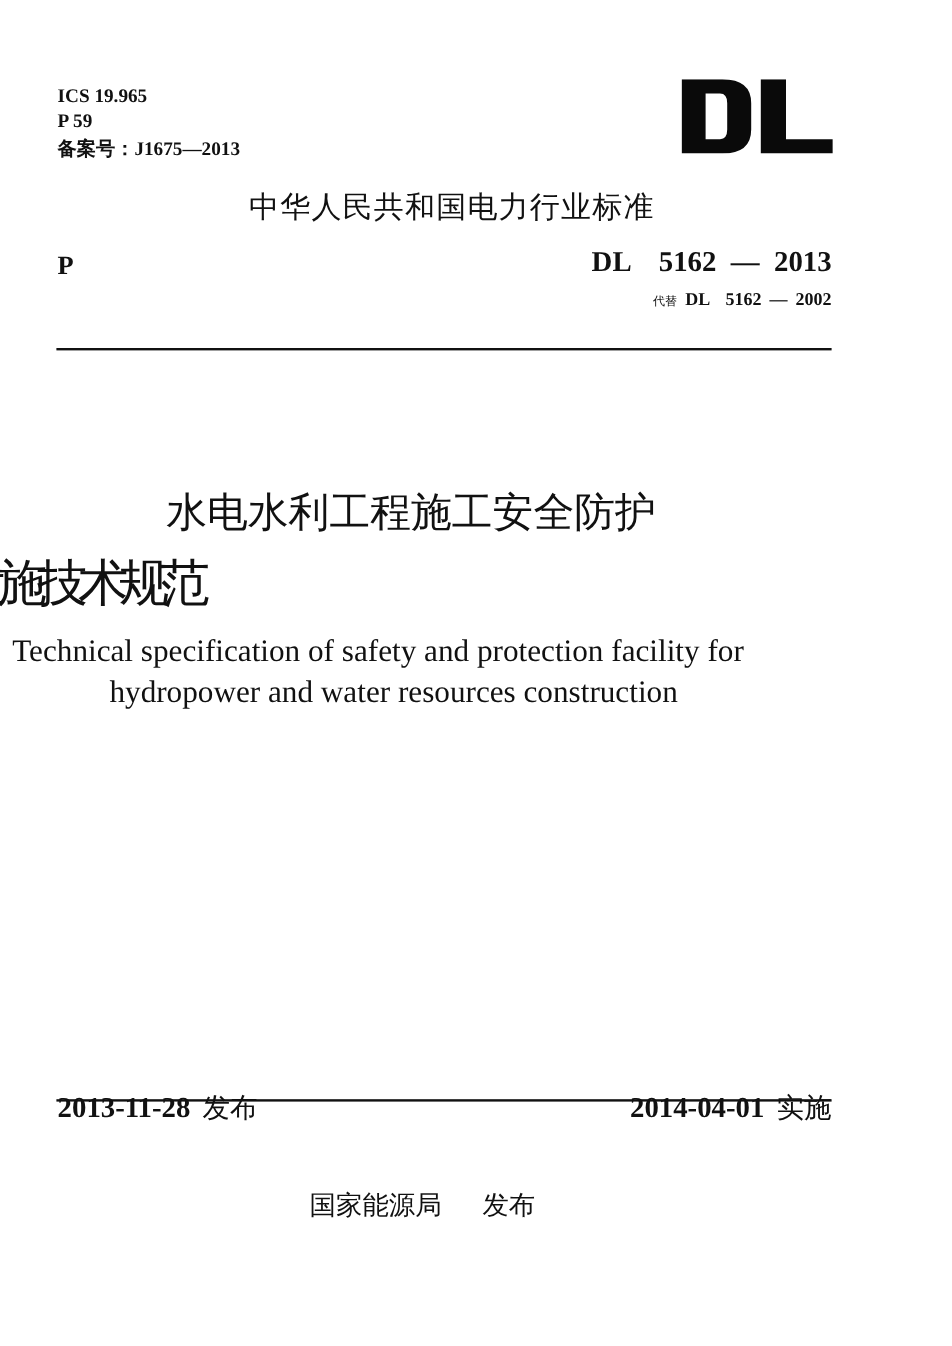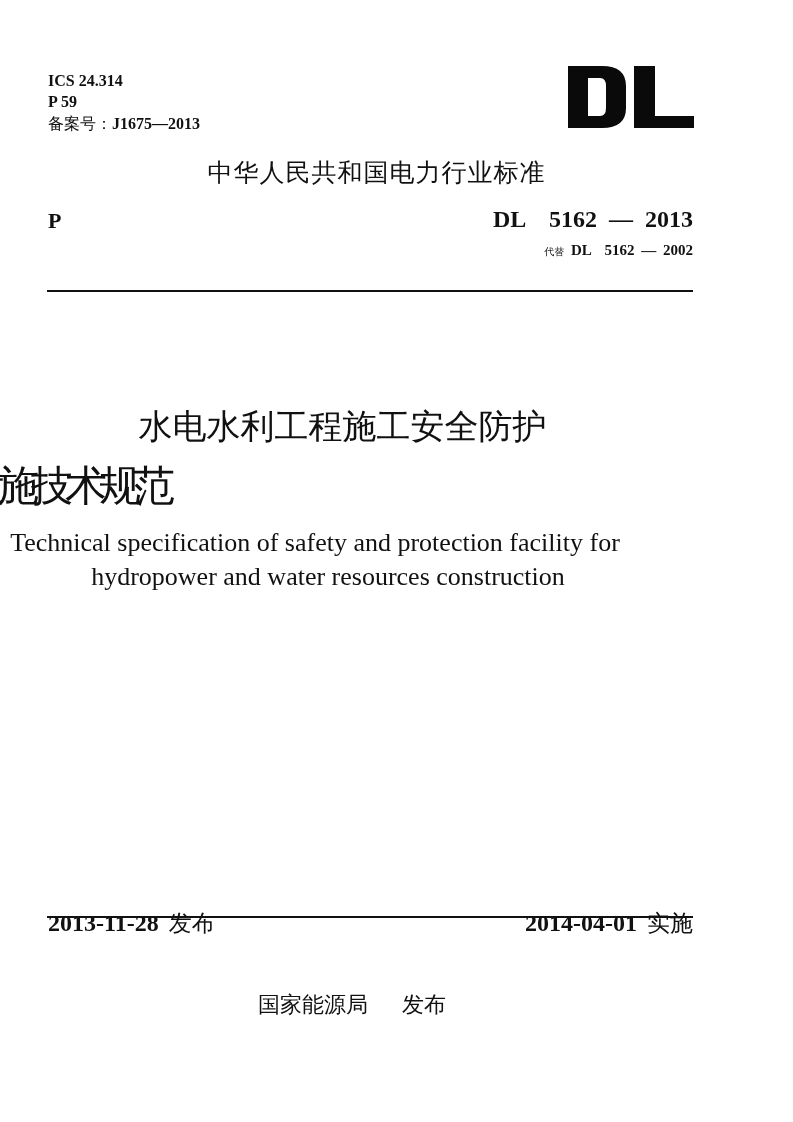--- a/index.html
+++ b/index.html
@@ -20,21 +20,21 @@
     .meta-line {
       left: 48px;
       font-family: "Liberation Serif", serif;
       font-weight: bold;
       font-size: 16px;
       line-height: 18px;
       white-space: nowrap;
     }
     .meta-line .cjk {
       font-family: "DejaVu Sans", sans-serif;
-      font-weight: normal;
+      font-weight: bold;
     }
 
     .dl-logo {
       left: 568px;
       top: 66px;
       width: 126px;
       height: 62px;
     }
 
     .issuer-header {
@@ -145,21 +145,21 @@
       top: 990px;
       font-family: "DejaVu Sans", sans-serif;
       font-size: 22px;
       white-space: nowrap;
     }
     .publisher .action { margin-left: 34px; }
   </style>
 </head>
 <body>
 
-<div class="abs meta-line" style="top:72px;">ICS 24.314</div>
+<div class="abs meta-line" style="top:72px;">ICS 19.965</div>
 <div class="abs meta-line" style="top:93px;font-family:Liberation Serif, serif;">P 59</div>
 <div class="abs meta-line" style="top:115px;">
   <span class="cjk">备案号：</span><span>J1675—2013</span>
 </div>
 
 <svg class="abs dl-logo" viewBox="0 0 126 62" xmlns="http://www.w3.org/2000/svg">
 
   <path d="M0 0 H34 Q58 0 58 20 V42 Q58 62 34 62 H0 Z M20 12 V50 H32 Q38 50 38 42 V20 Q38 12 32 12 Z" fill="#0a0a0a" fill-rule="evenodd"></path>
 
   <path d="M66 0 H87 V50 H126 V62 H66 Z" fill="#0a0a0a"></path>

